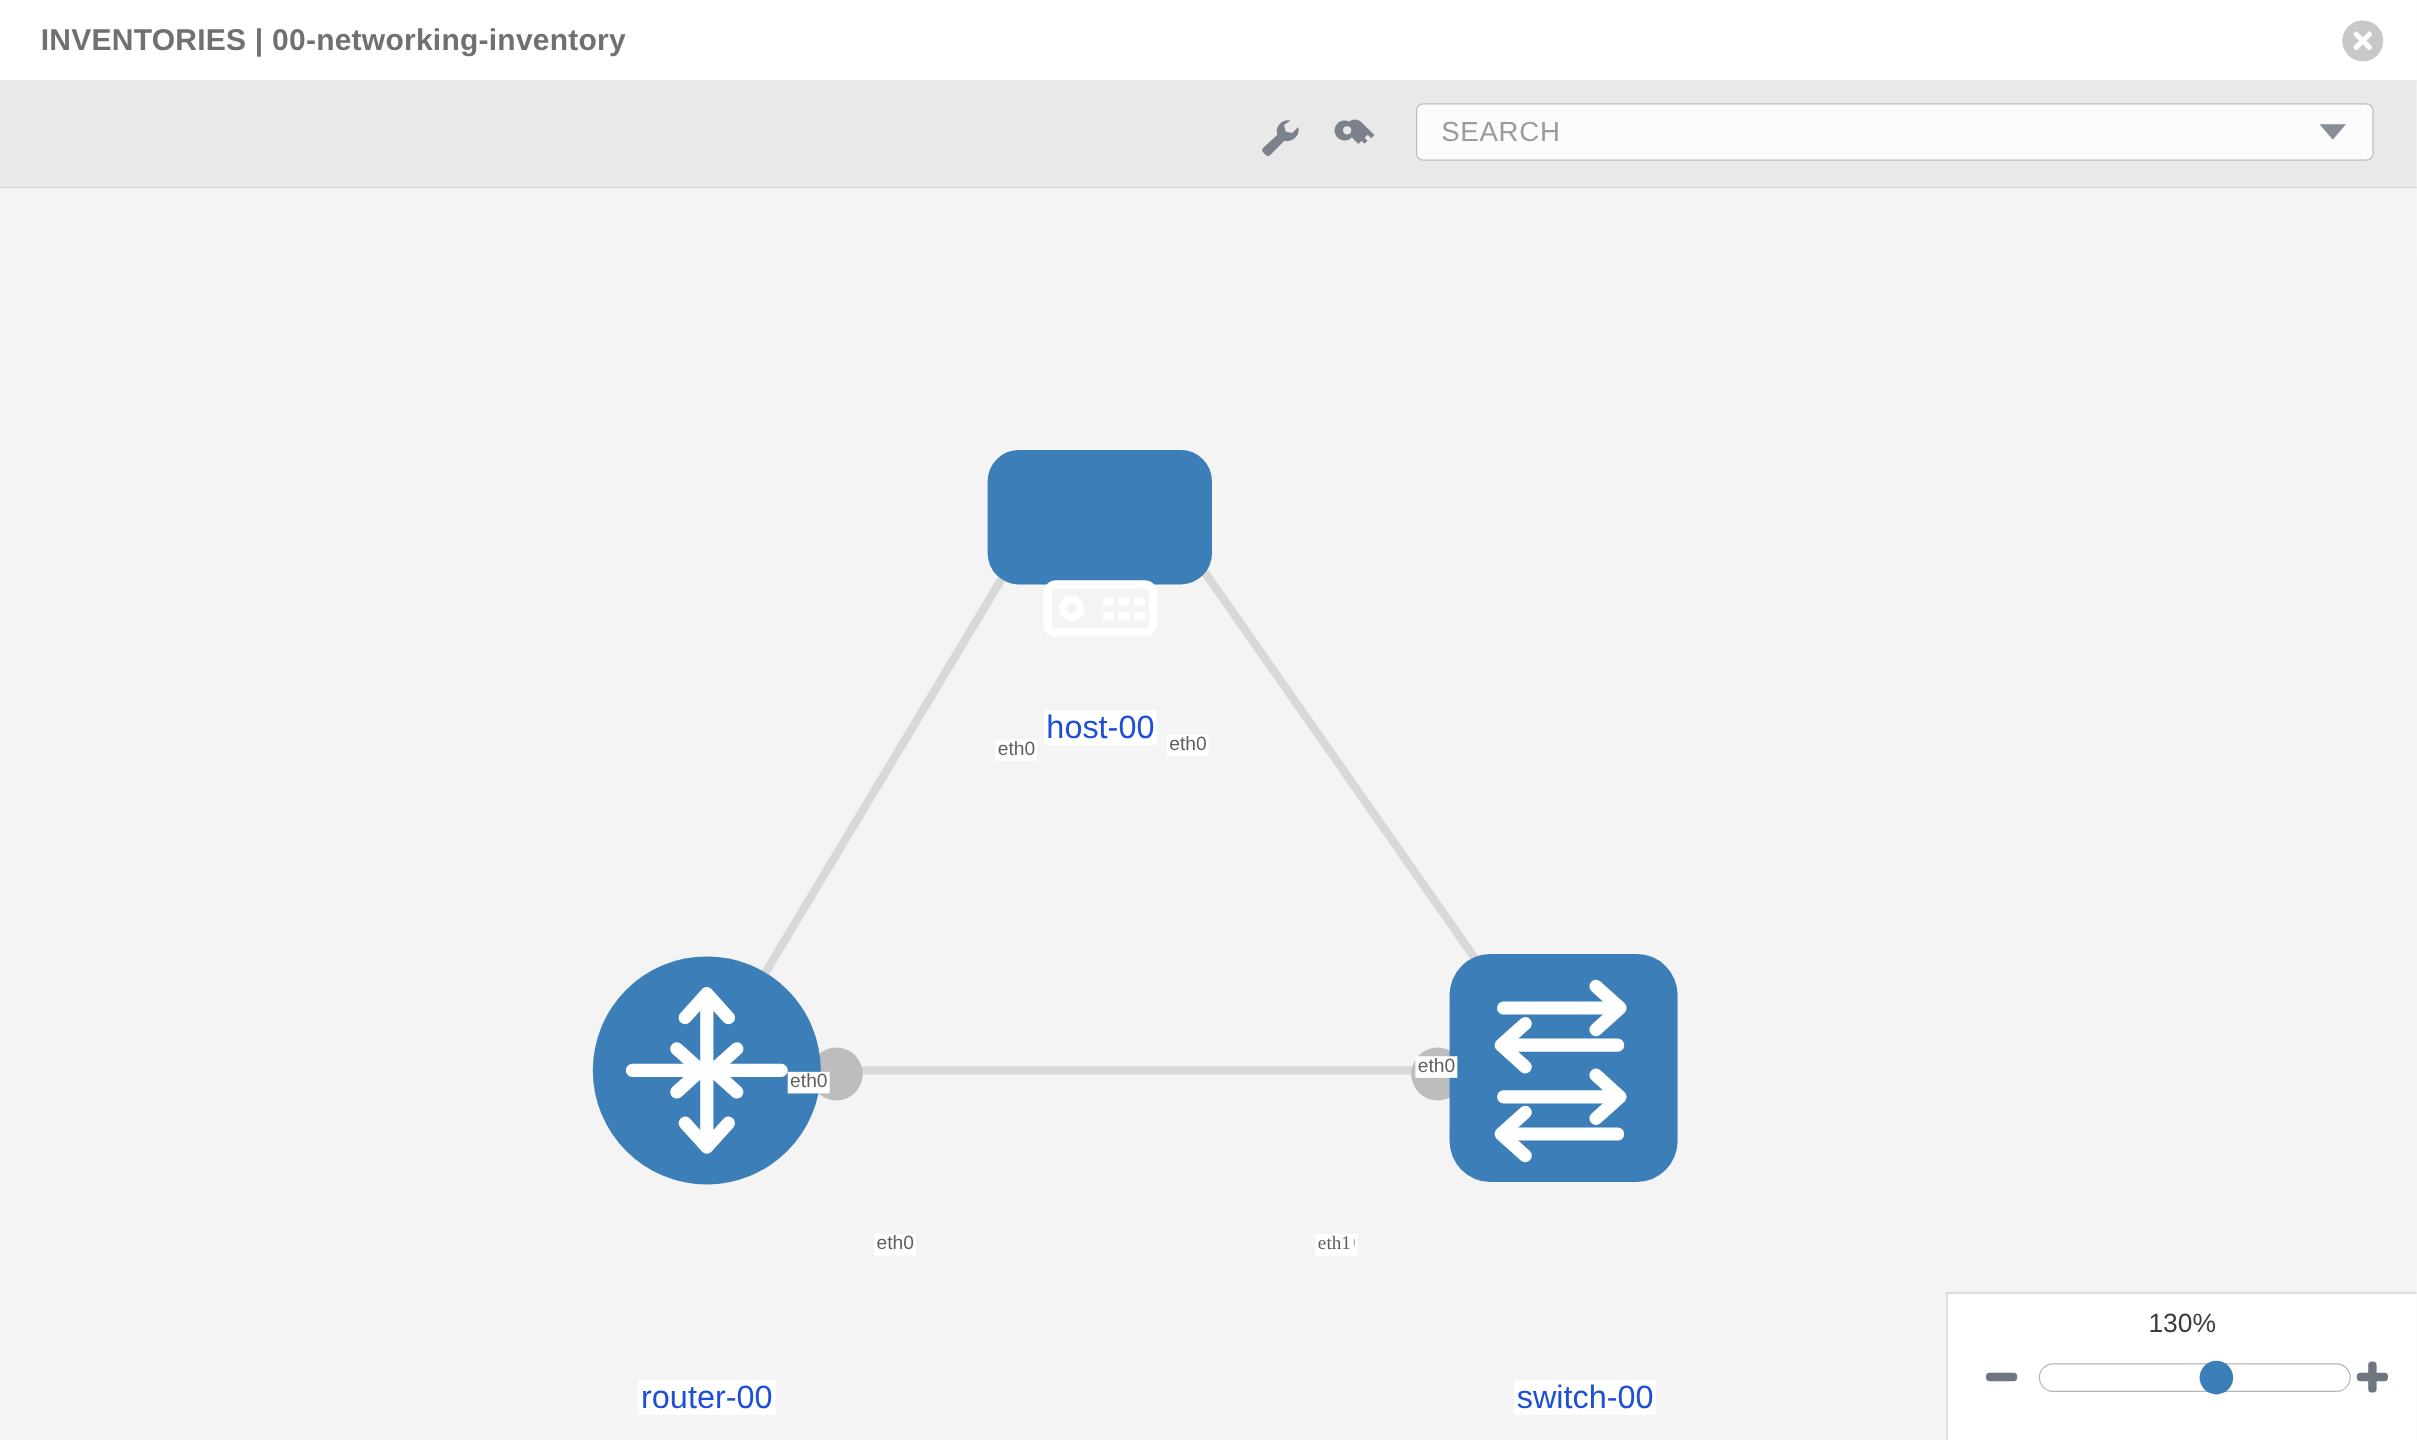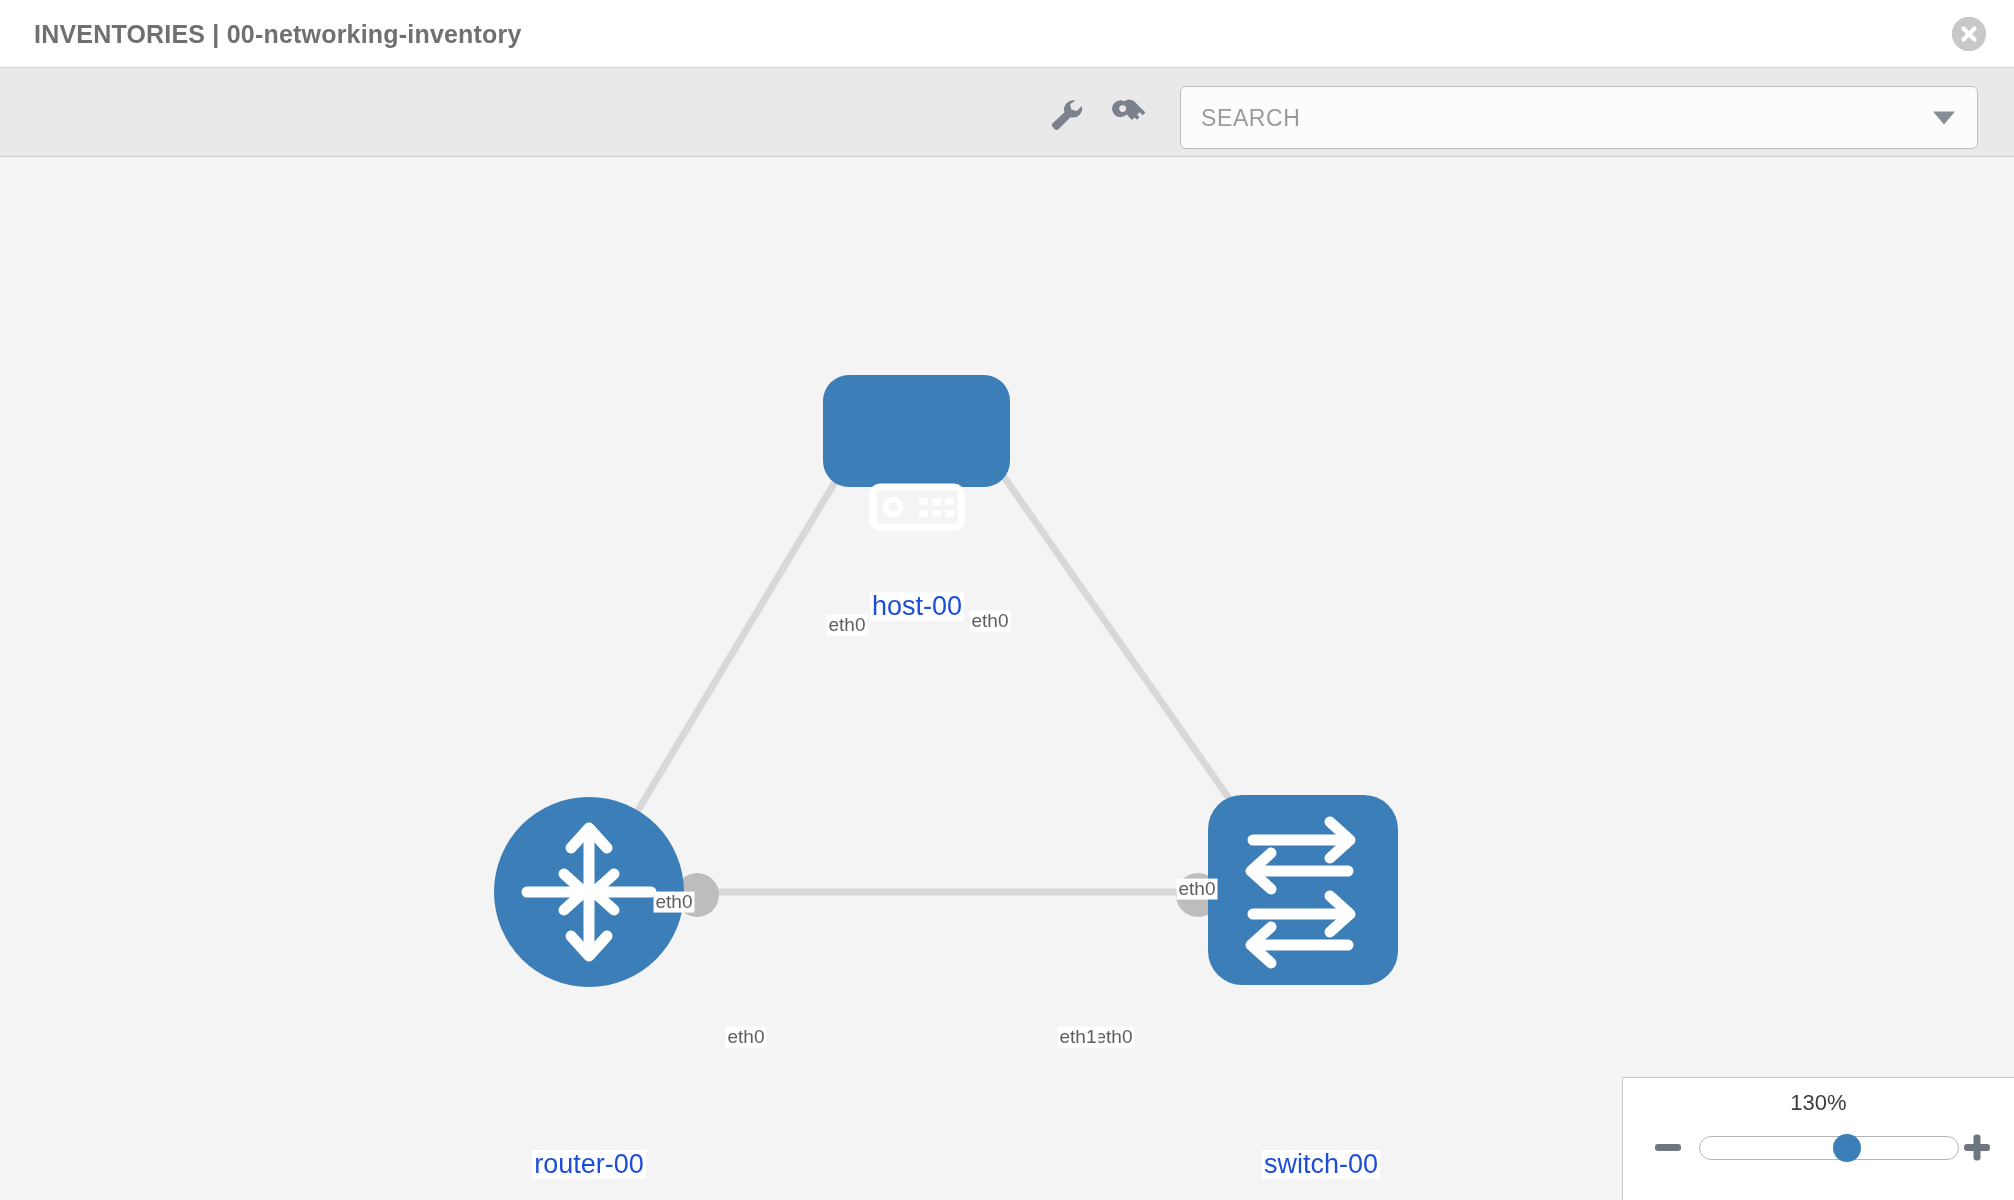--- a/index.html
+++ b/index.html
@@ -94,21 +94,21 @@
     cursor: pointer;
     color: #7c828b;
   }
   .tool-icon svg { display:block; width:40px; height:36px; }
   .icon-wrench { left: 1046px; }
   .icon-key    { left: 1110px; }
 
   .search-box {
     position: absolute;
     left: 1180px; top: 18px;
-    width: 798px; height: 63px;
+    width: 798px; height: 48px;
     background: #fcfcfc;
     border: 1px solid #bdbdbd;
     border-radius: 6px;
     box-sizing: border-box;
     cursor: text;
   }
   .search-placeholder {
     position: absolute;
     left: 20px; top: 50%;
     transform: translateY(-50%);
@@ -138,21 +138,21 @@
     font-size: 27px;
     color: #1d4ed8;
     background: #ffffff;
     white-space: nowrap;
     padding: 0 2px;
     line-height: 1.08;
   }
   .iface-label {
     position: absolute;
     transform: translate(-50%, -50%);
-    font-size: 19px;
+    font-size: 16px;
     color: #5e5e5e;
     background: #ffffff;
     white-space: nowrap;
     padding: 0 2px;
     line-height: 1.1;
   }
 
   
   .zoom-panel {
     position: absolute;
@@ -313,21 +313,21 @@
     <div class="node-label" style="left:917px; top:435px;">host-00</div>
     <div class="node-label" style="left:589px; top:993px;">router-00</div>
     <div class="node-label" style="left:1303px; top:993px;margin-left:18px;">switch-00</div>
 
     <div class="iface-label" style="left:847px; top:468px;">eth0</div>
     <div class="iface-label" style="left:990px; top:464px;">eth0</div>
     <div class="iface-label" style="left:674px; top:745px;">eth0</div>
     <div class="iface-label" style="left:1197px; top:732px;">eth0</div>
     <div class="iface-label" style="left:746px; top:880px;">eth0</div>
     <div class="iface-label" style="left:1114px; top:880px;">eth0</div>
-    <div class="iface-label" style="left:1078px; top:880px;">eth1</div>
+    <div class="iface-label" style="left:1112px; top:880px;font-family:Liberation Serif, serif;">eth1</div>
   </div>
 
   <div class="zoom-panel">
     <div class="zoom-value">130%</div>
 
     <div class="zoom-minus">
       <svg viewBox="0 0 34 34" aria-hidden="true">
         <rect x="4" y="14" width="26" height="7" rx="3" fill="currentColor"></rect>
       </svg>
     </div>

